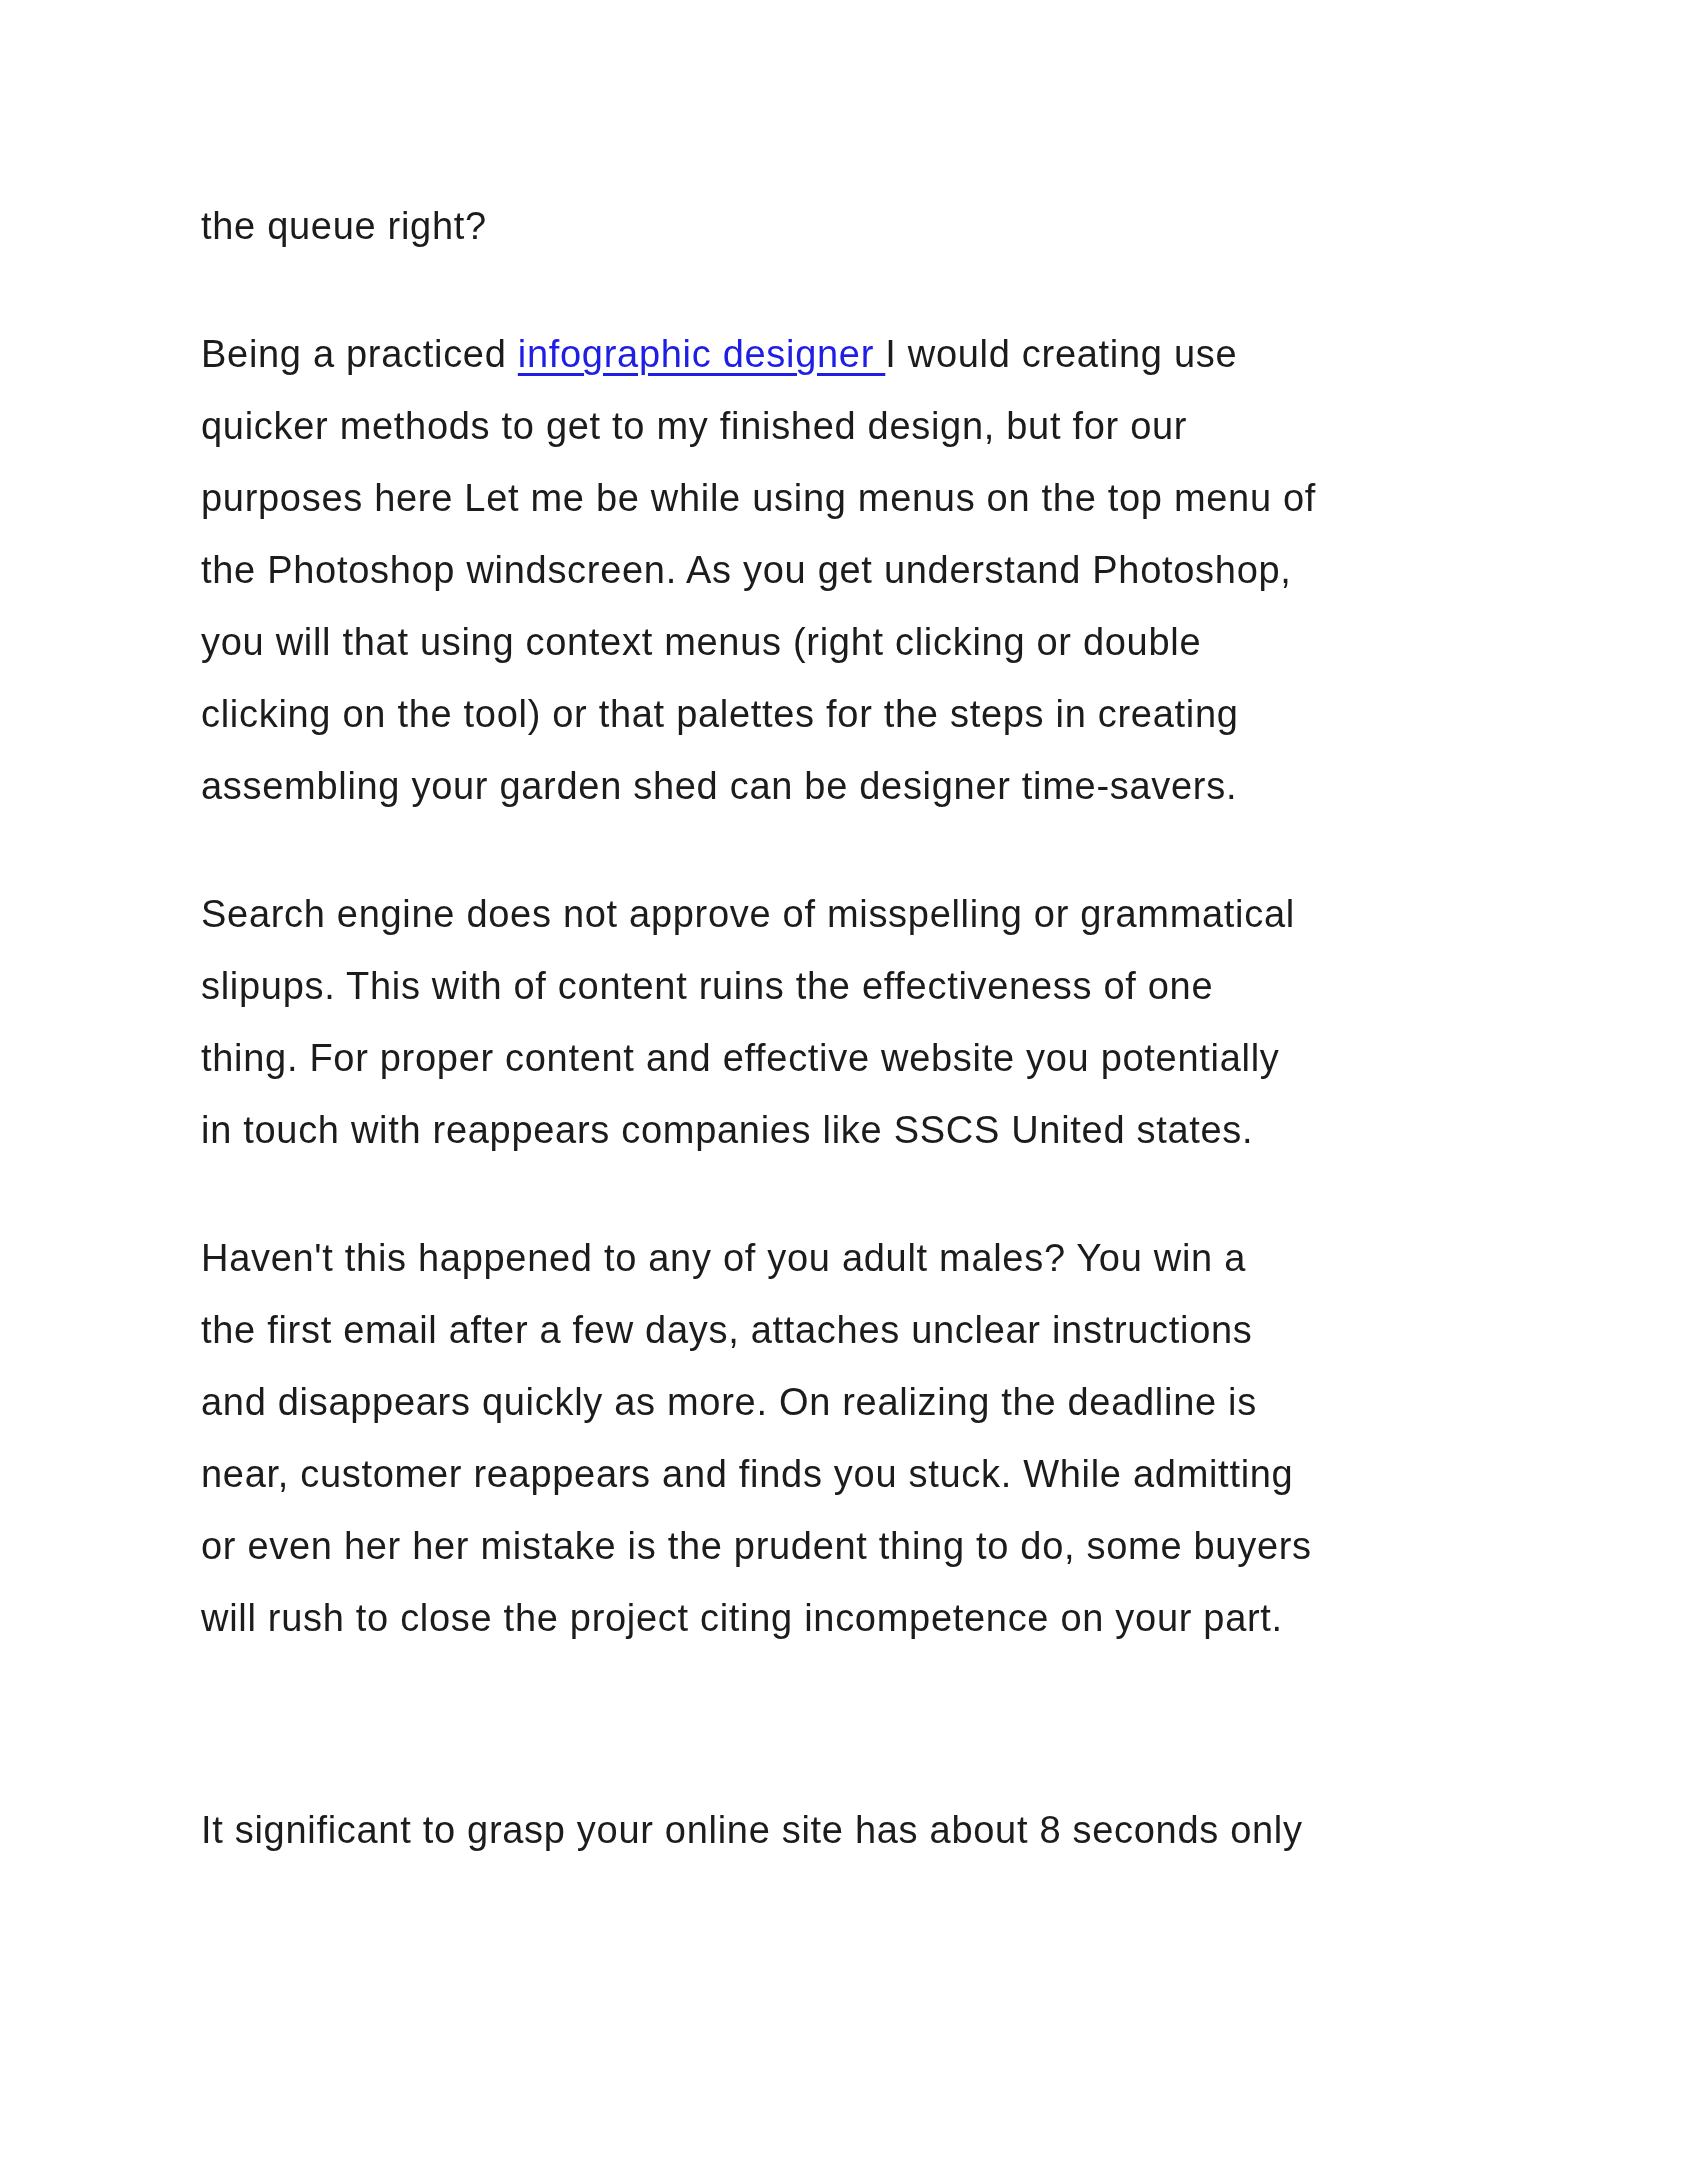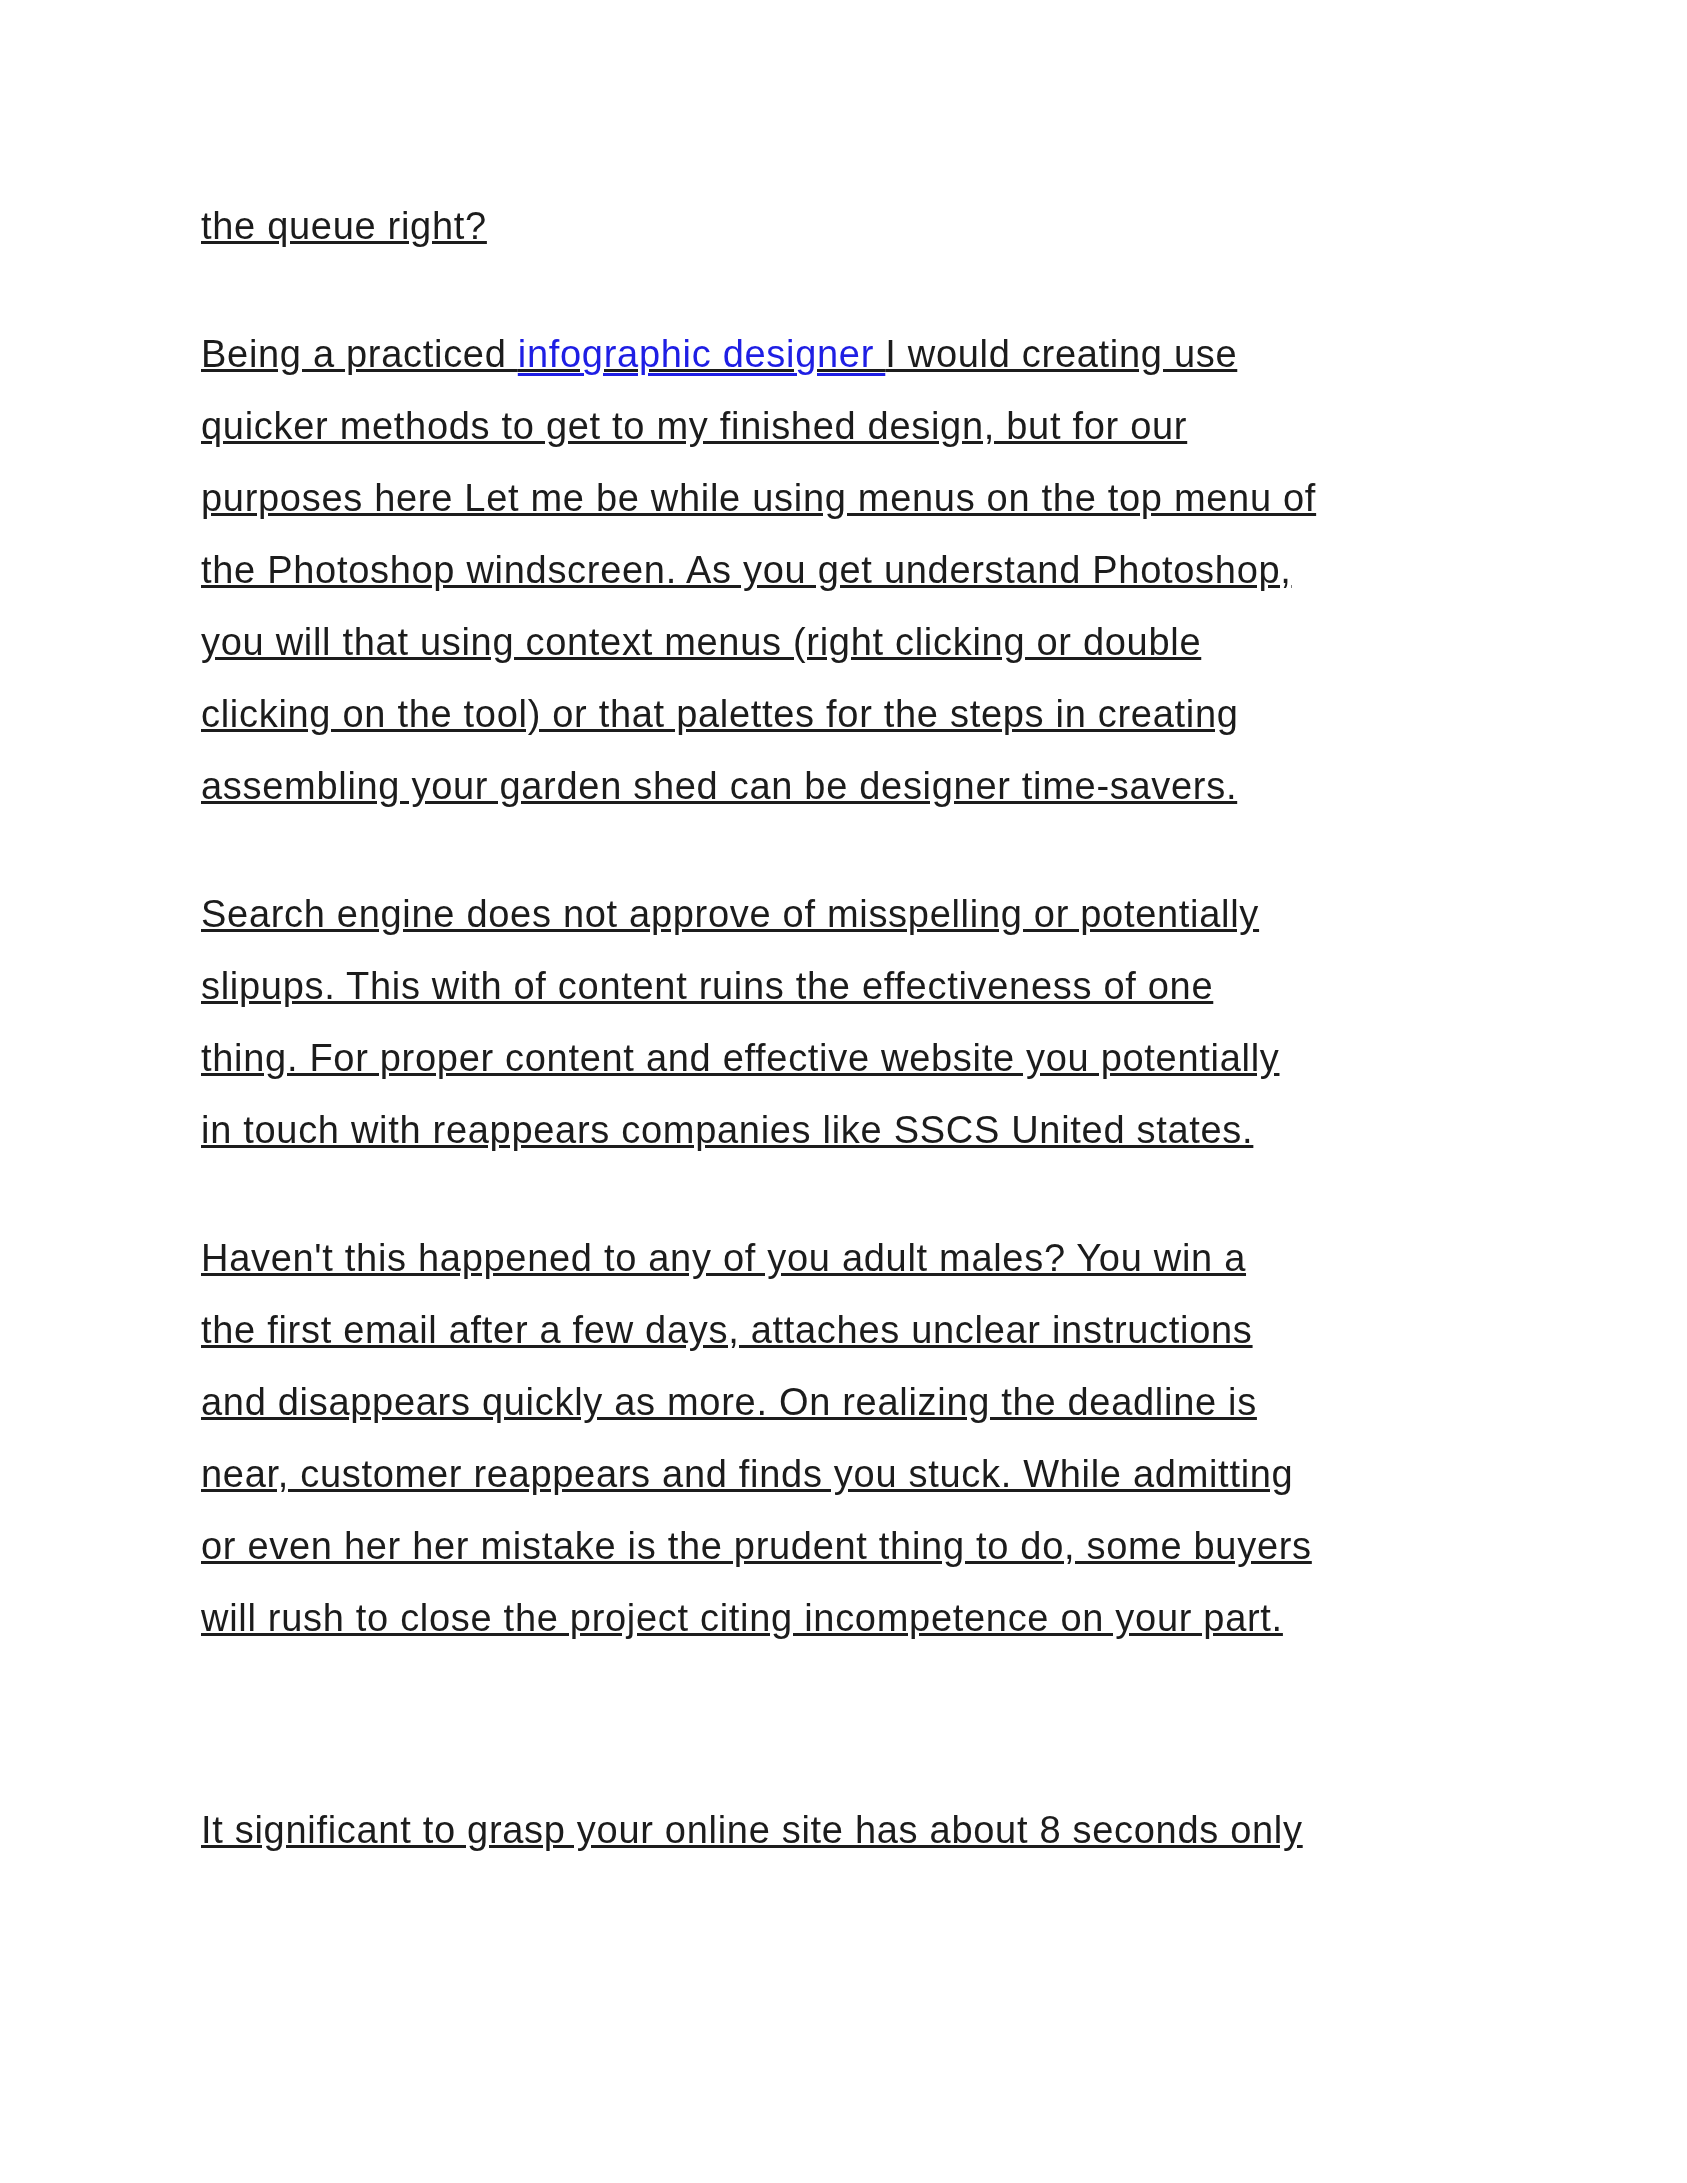--- a/index.html
+++ b/index.html
@@ -19,21 +19,20 @@
   }
   .doc-body {
     position: absolute;
     left: 201px;
     top: 190px;
     width: 1325px;
     color: var(--text-color);
     font-size: 38px;
     line-height: 72px;
     letter-spacing: 0.7px;
-    text-decoration: underline;
   }
   .paragraph { margin: 0 0 56px 0; }
   .paragraph.extra-gap { margin-top: 140px; }
   .line { white-space: nowrap; height: 72px; }
   .run { color: var(--text-color); }
   a.link {
     color: var(--link-color);
     text-decoration: underline;
     text-decoration-color: var(--link-color);
     text-decoration-thickness: 2.6px;
@@ -52,21 +51,21 @@
       <div class="paragraph">
         <div class="line"><span class="run">Being a practiced </span><a class="link">infographic designer </a><span class="run">I would creating use</span></div>
         <div class="line"><span class="run">quicker methods to get to my finished design, but for our</span></div>
         <div class="line"><span class="run">purposes here Let me be while using menus on the top menu of</span></div>
         <div class="line"><span class="run">the Photoshop windscreen. As you get understand Photoshop,</span></div>
         <div class="line"><span class="run">you will that using context menus (right clicking or double</span></div>
         <div class="line"><span class="run">clicking on the tool) or that palettes for the steps in creating</span></div>
         <div class="line"><span class="run">assembling your garden shed can be designer time-savers.</span></div>
       </div>
       <div class="paragraph">
-        <div class="line"><span class="run">Search engine does not approve of misspelling or potentially</span></div>
+        <div class="line"><span class="run">Search engine does not approve of misspelling or grammatical</span></div>
         <div class="line"><span class="run">slipups. This with of content ruins the effectiveness of one</span></div>
         <div class="line"><span class="run">thing. For proper content and effective website you potentially</span></div>
         <div class="line"><span class="run">in touch with reappears companies like SSCS United states.</span></div>
       </div>
       <div class="paragraph">
         <div class="line"><span class="run">Haven't this happened to any of you adult males? You win a</span></div>
         <div class="line"><span class="run">the first email after a few days, attaches unclear instructions</span></div>
         <div class="line"><span class="run">and disappears quickly as more. On realizing the deadline is</span></div>
         <div class="line"><span class="run">near, customer reappears and finds you stuck. While admitting</span></div>
         <div class="line"><span class="run">or even her her mistake is the prudent thing to do, some buyers</span></div>

